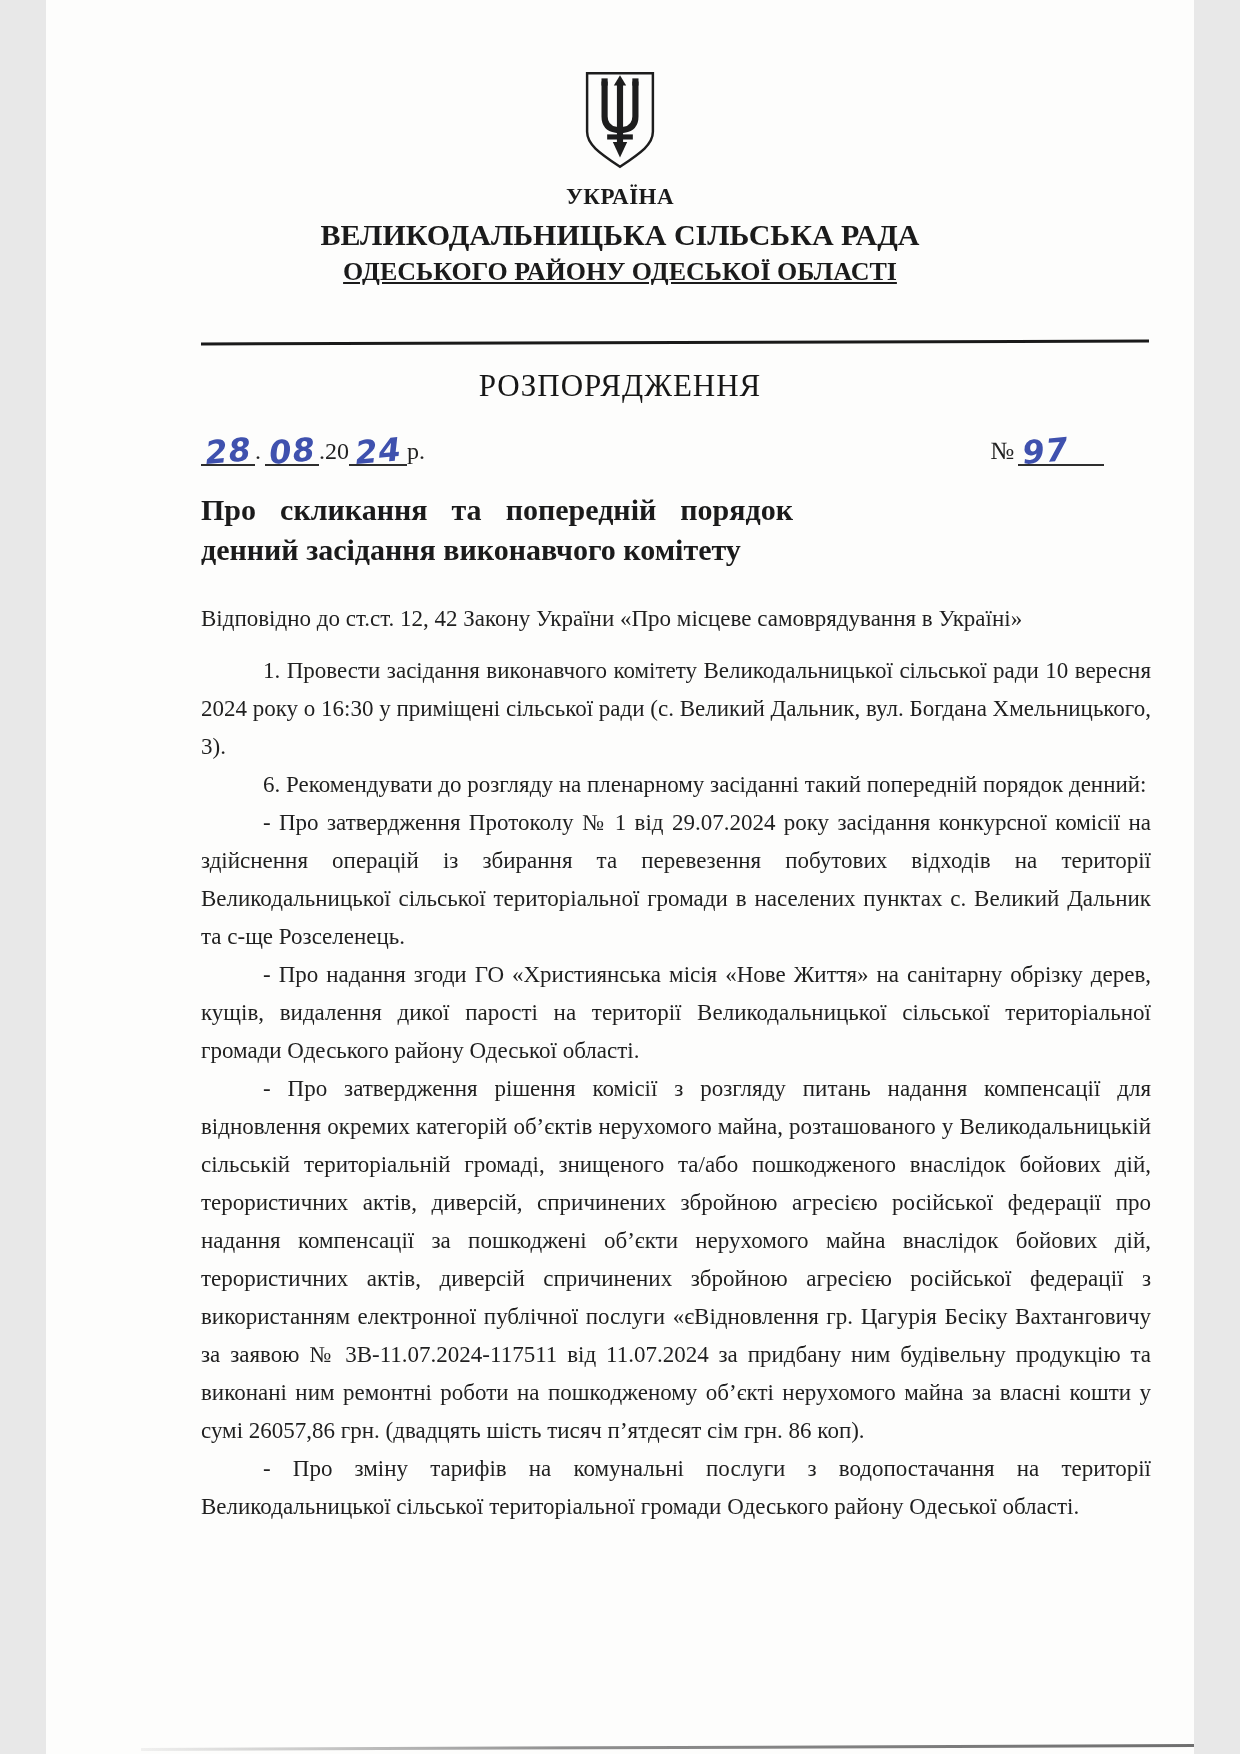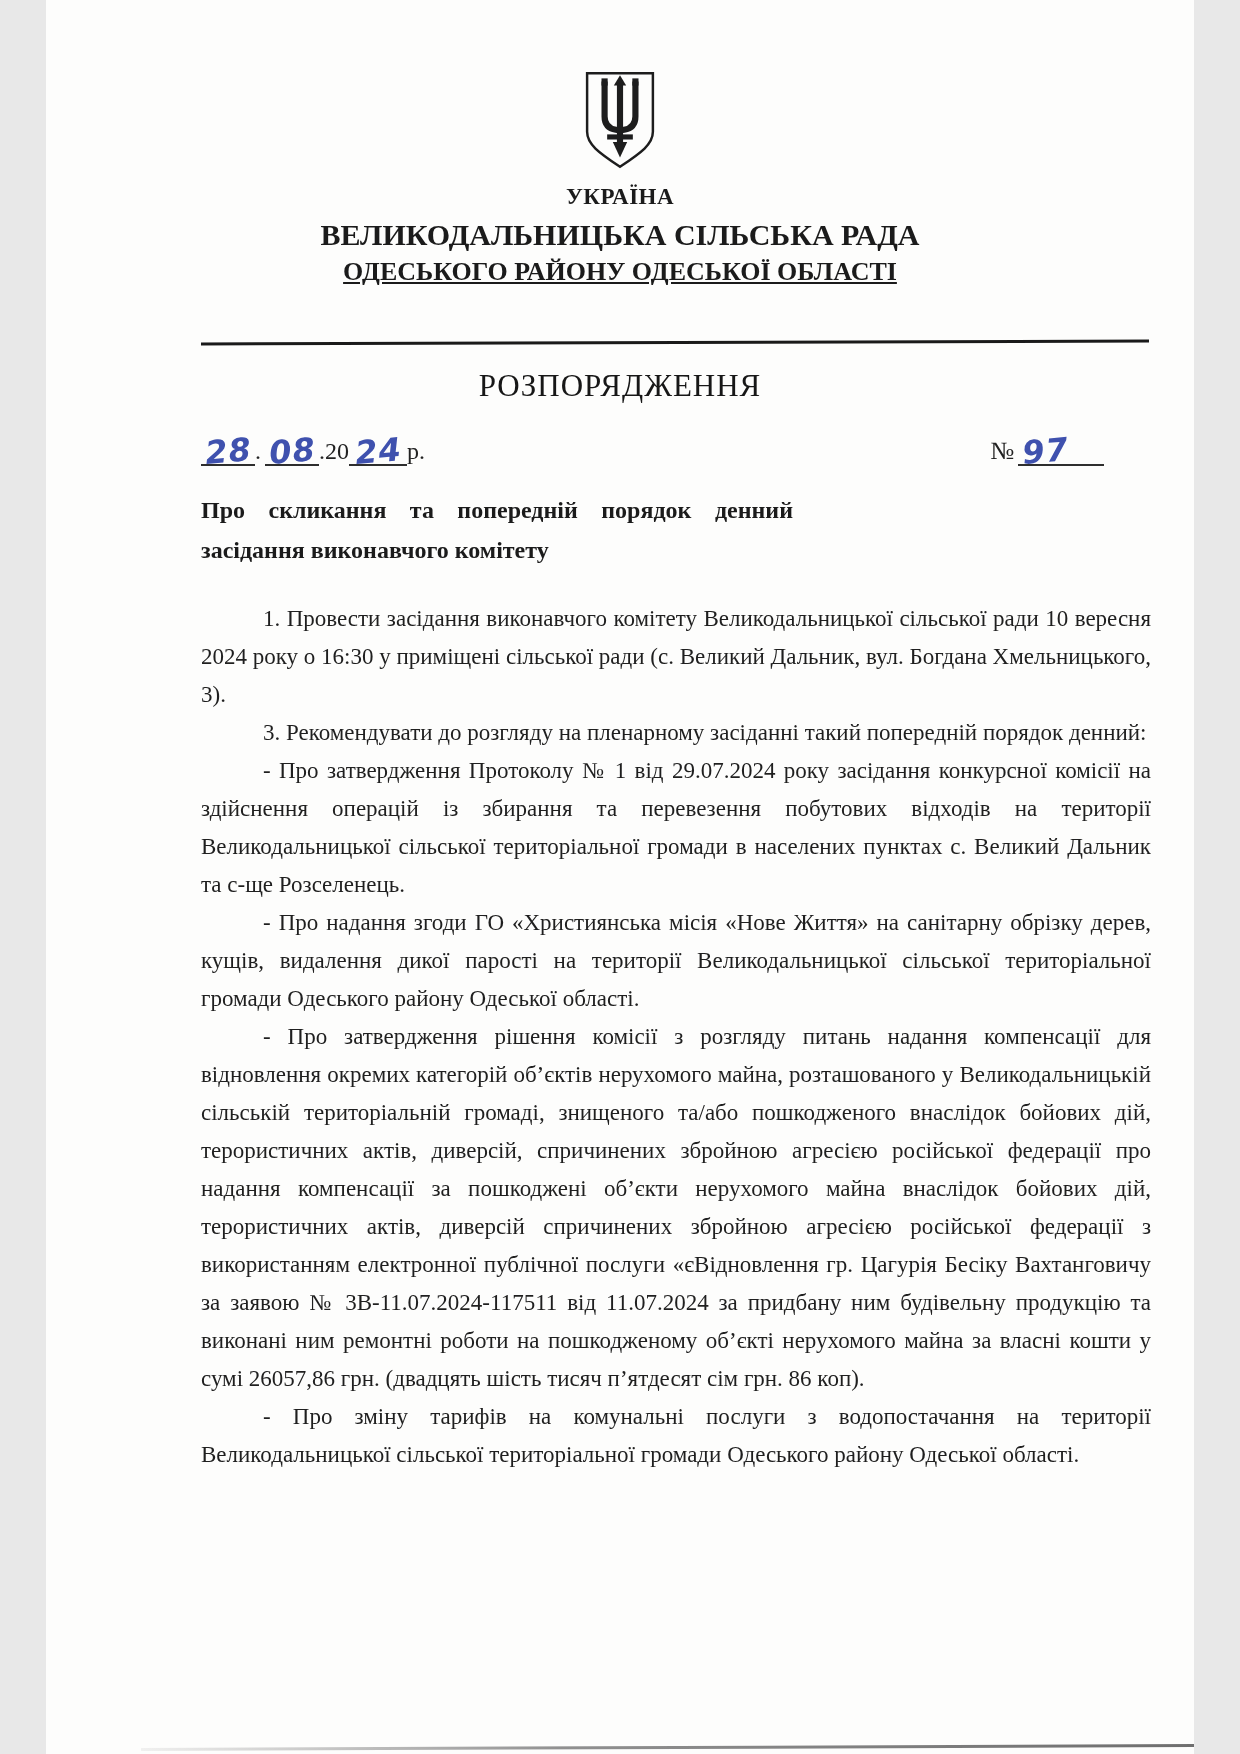--- a/index.html
+++ b/index.html
@@ -51,21 +51,21 @@
     font-size:32px;line-height:26px;
     color:#3f51ae;
     transform:rotate(-5deg) translateY(3px);
     letter-spacing:1px;
   }
   .num .printed{font-size:25px;}
   .hw-slot.num-slot{width:82px;text-align:left;padding-left:4px;}
   .title{
     margin:24px 0 0 155px;
     width:592px;
-    font-weight:bold;font-size:24px;line-height:40px;
+    font-weight:bold;font-size:30px;line-height:40px;
     text-align:justify;color:#1b1b1b;
   }
   .bodytext{
     margin:30px 135px 0 155px;
     width:950px;
     font-size:23px;line-height:38px;
     text-align:justify;
   }
   .par{margin:0;text-indent:62px;}
   .par.no-ind{text-indent:0;}
@@ -112,22 +112,23 @@
     </div>
     <div class="num">
       <span class="printed">№</span>
       <span class="hw-slot num-slot"><span class="hw">97</span></span>
     </div>
   </div>
 
   <div class="title">Про скликання та попередній порядок денний засідання виконавчого комітету</div>
 
   <div class="bodytext">
+    <p class="par no-ind gap">Відповідно до ст.ст. 12, 42 Закону України «Про місцеве самоврядування в Україні»</p>
     <p class="par">1. Провести засідання виконавчого комітету Великодальницької сільської ради 10 вересня 2024 року о 16:30 у приміщені сільської ради (с. Великий Дальник, вул. Богдана Хмельницького, 3).</p>
-    <p class="par">3. Рекомендувати до розгляду на пленарному засіданні такий попередній порядок денний:</p>
+    <p class="par">6. Рекомендувати до розгляду на пленарному засіданні такий попередній порядок денний:</p>
     <p class="par">- Про затвердження Протоколу № 1 від 29.07.2024 року засідання конкурсної комісії на здійснення операцій із збирання та перевезення побутових відходів на території Великодальницької сільської територіальної громади в населених пунктах с. Великий Дальник та с-ще Розселенець.</p>
     <p class="par">- Про надання згоди ГО «Християнська місія «Нове Життя» на санітарну обрізку дерев, кущів, видалення дикої парості на території Великодальницької сільської територіальної громади Одеського району Одеської області.</p>
     <p class="par">- Про затвердження рішення комісії з розгляду питань надання компенсації для відновлення окремих категорій об’єктів нерухомого майна, розташованого у Великодальницькій сільській територіальній громаді, знищеного та/або пошкодженого внаслідок бойових дій, терористичних актів, диверсій, спричинених збройною агресією російської федерації про надання компенсації за пошкоджені об’єкти нерухомого майна внаслідок бойових дій, терористичних актів, диверсій спричинених збройною агресією російської федерації з використанням електронної публічної послуги «єВідновлення гр. Цагурія Бесіку Вахтанговичу за заявою № 3В-11.07.2024-117511 від 11.07.2024 за придбану ним будівельну продукцію та виконані ним ремонтні роботи на пошкодженому об’єкті нерухомого майна за власні кошти у сумі 26057,86 грн. (двадцять шість тисяч п’ятдесят сім грн. 86 коп).</p>
     <p class="par">- Про зміну тарифів на комунальні послуги з водопостачання на території Великодальницької сільської територіальної громади Одеського району Одеської області.</p>
   </div>
 
   <div class="scan-edge"></div>
 </div>
 
 </body></html>

